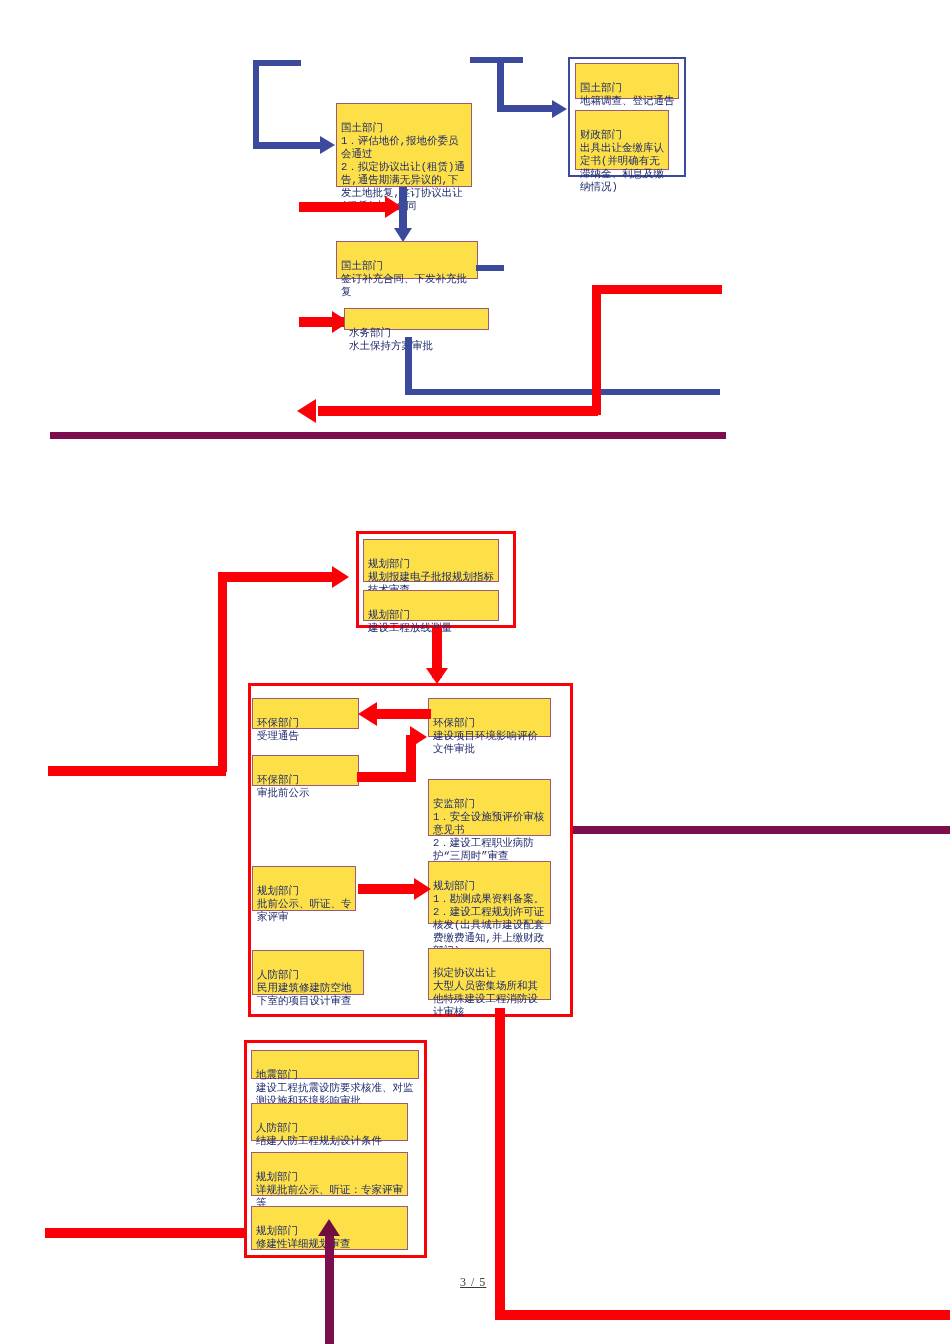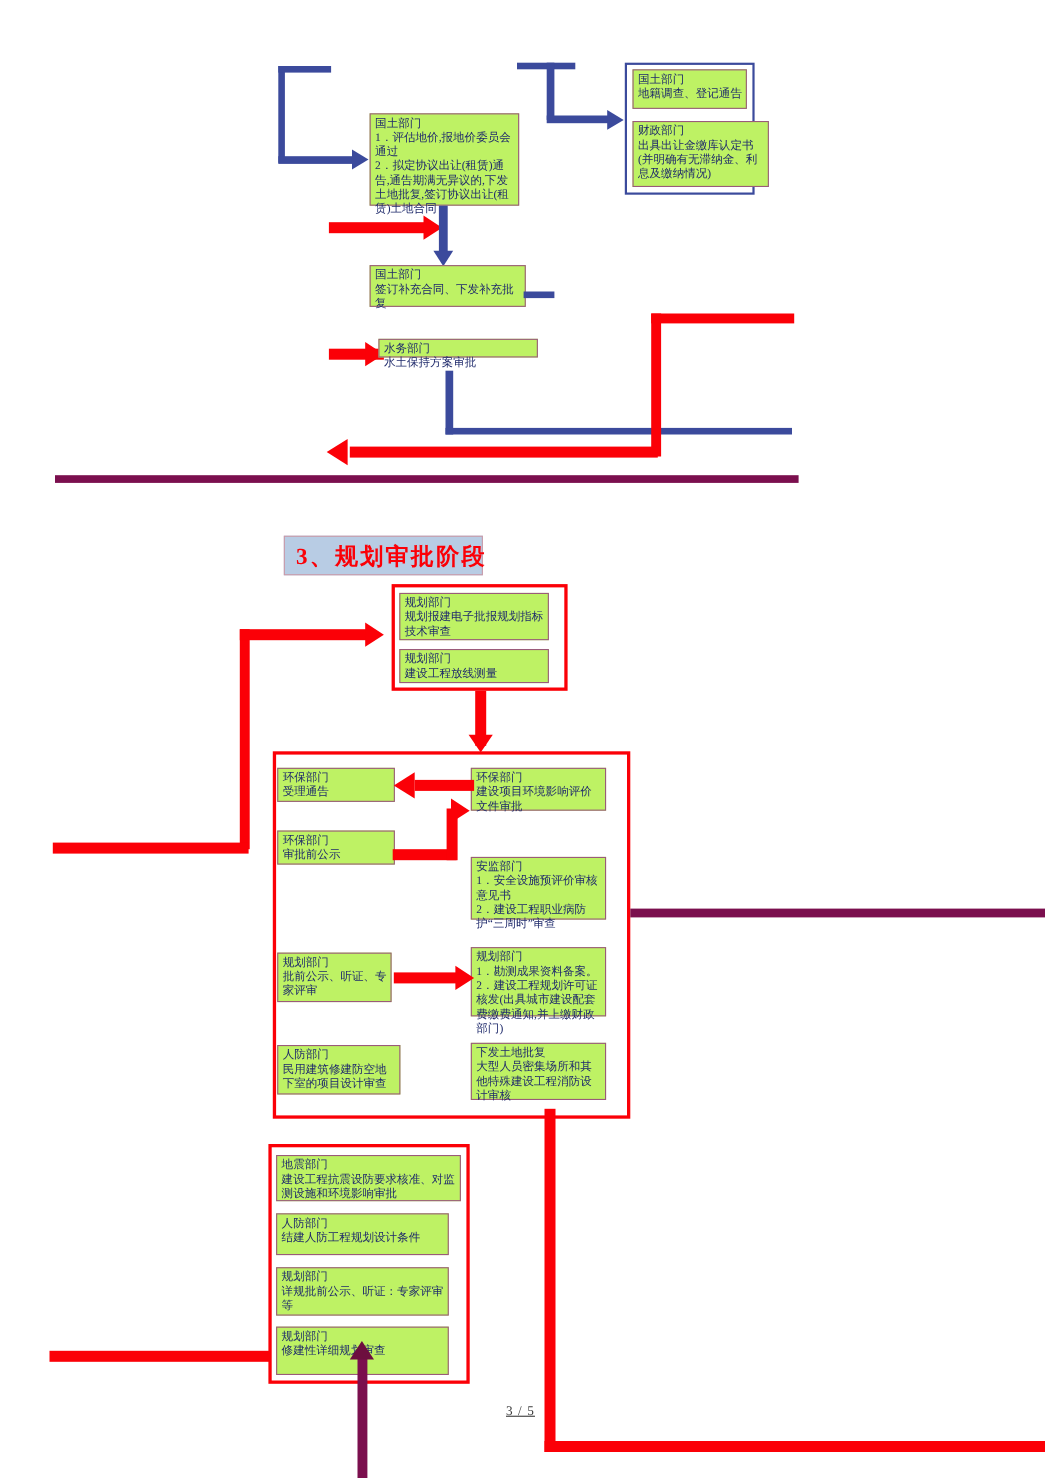--- a/index.html
+++ b/index.html
@@ -5,29 +5,30 @@
   html,body{margin:0;padding:0;background:#ffffff;}
   body{
     font-family:"Liberation Serif","DejaVu Serif",serif;
     width:950px;height:1344px;position:relative;overflow:hidden;
   }
   #page{position:absolute;left:0;top:0;width:950px;height:1344px;}
 
   
   .box{
     position:absolute;
-    background:#bef264;
+    background:#fde047;
     border:1px solid #9a5b7a;
     box-sizing:border-box;
     color:#1f2a6b;
     font-size:10.5px;
     line-height:13px;
-    padding:2px 3px 2px 4px;
+    padding:18px 3px 2px 4px;
     letter-spacing:0px;
     white-space:pre-line;
+    font-family:Liberation Mono, monospace;
   }
 
   
   .frame{position:absolute;box-sizing:border-box;background:transparent;}
   .frame.blue{border:2px solid #3b4a9c;}
   .frame.red{border:3px solid #fb0007;}
 
   
   .seg{position:absolute;}
   .seg.blue{background:#3b4a9c;}
@@ -88,21 +89,21 @@
   <div class="seg blue" style="left:497px;top:105px;width:61px;height:7px;"></div>
   <div class="arrowhead ah-right blue" style="left:552px;top:100px;"></div>
 
   <div class="box" style="left:336px;top:103px;width:136px;height:84px;">国土部门
 1．评估地价,报地价委员会通过
 2．拟定协议出让(租赁)通告,通告期满无异议的,下发土地批复,签订协议出让(租赁)土地合同</div>
 
   <div class="frame blue" style="left:568px;top:57px;width:118px;height:120px;"></div>
   <div class="box" style="left:575px;top:63px;width:104px;height:36px;">国土部门
 地籍调查、登记通告</div>
-  <div class="box" style="left:575px;top:110px;width:124px;height:60px;">财政部门
+  <div class="box" style="left:575px;top:110px;width:94px;height:60px;">财政部门
 出具出让金缴库认定书(并明确有无滞纳金、利息及缴纳情况)</div>
 
   <div class="seg red" style="left:299px;top:202px;width:92px;height:10px;"></div>
   <div class="arrowhead ah-right red" style="left:385px;top:196px;"></div>
 
   <div class="seg blue" style="left:399px;top:187px;width:8px;height:44px;"></div>
   <div class="arrowhead ah-down blue" style="left:394px;top:228px;"></div>
 
   <div class="box" style="left:336px;top:241px;width:142px;height:38px;">国土部门
 签订补充合同、下发补充批复</div>
@@ -118,21 +119,20 @@
   <div class="seg blue" style="left:405px;top:389px;width:315px;height:6px;"></div>
 
   <div class="seg red" style="left:592px;top:285px;width:130px;height:9px;"></div>
   <div class="seg red" style="left:592px;top:285px;width:9px;height:130px;"></div>
   <div class="seg red" style="left:318px;top:406px;width:280px;height:10px;"></div>
   <div class="arrowhead ah-left red" style="left:297px;top:399px;"></div>
 
   <div class="seg purple" style="left:50px;top:432px;width:676px;height:7px;"></div>
 
 
-  <div class="section-title" style="left:258px;top:487px;width:181px;height:36px;">3、规划审批阶段</div>
 
   <div class="frame red" style="left:356px;top:531px;width:160px;height:97px;"></div>
   <div class="box" style="left:363px;top:539px;width:136px;height:43px;">规划部门
 规划报建电子批报规划指标技术审查</div>
   <div class="box" style="left:363px;top:590px;width:136px;height:31px;">规划部门
 建设工程放线测量</div>
 
   <div class="seg red" style="left:218px;top:572px;width:9px;height:200px;"></div>
   <div class="seg red" style="left:218px;top:572px;width:120px;height:10px;"></div>
   <div class="arrowhead ah-right red" style="left:332px;top:566px;"></div>
@@ -152,40 +152,40 @@
   <div class="box" style="left:428px;top:779px;width:123px;height:57px;">安监部门
 1．安全设施预评价审核意见书
 2．建设工程职业病防护“三周时”审查</div>
   <div class="box" style="left:252px;top:866px;width:104px;height:45px;">规划部门
 批前公示、听证、专家评审</div>
   <div class="box" style="left:428px;top:861px;width:123px;height:63px;">规划部门
 1．勘测成果资料备案。
 2．建设工程规划许可证核发(出具城市建设配套费缴费通知,并上缴财政部门)</div>
   <div class="box" style="left:252px;top:950px;width:112px;height:45px;">人防部门
 民用建筑修建防空地下室的项目设计审查</div>
-  <div class="box" style="left:428px;top:948px;width:123px;height:52px;">下发土地批复
+  <div class="box" style="left:428px;top:948px;width:123px;height:52px;">拟定协议出让
 大型人员密集场所和其他特殊建设工程消防设计审核</div>
 
   <div class="seg red" style="left:377px;top:709px;width:54px;height:10px;"></div>
   <div class="arrowhead ah-left red" style="left:358px;top:702px;"></div>
 
   <div class="seg red" style="left:357px;top:772px;width:58px;height:10px;"></div>
   <div class="seg red" style="left:406px;top:735px;width:10px;height:47px;"></div>
   <div class="arrowhead ah-right red" style="left:410px;top:726px;"></div>
 
   <div class="seg red" style="left:358px;top:884px;width:62px;height:10px;"></div>
   <div class="arrowhead ah-right red" style="left:414px;top:878px;"></div>
 
   <div class="seg purple" style="left:573px;top:826px;width:377px;height:8px;"></div>
 
   <div class="seg red" style="left:495px;top:1008px;width:10px;height:312px;"></div>
   <div class="seg red" style="left:495px;top:1310px;width:455px;height:10px;"></div>
 
   <div class="frame red" style="left:244px;top:1040px;width:183px;height:218px;"></div>
-  <div class="box" style="left:251px;top:1050px;width:168px;height:42px;">地震部门
+  <div class="box" style="left:251px;top:1050px;width:168px;height:29px;">地震部门
 建设工程抗震设防要求核准、对监测设施和环境影响审批</div>
   <div class="box" style="left:251px;top:1103px;width:157px;height:38px;">人防部门
 结建人防工程规划设计条件</div>
   <div class="box" style="left:251px;top:1152px;width:157px;height:44px;">规划部门
 详规批前公示、听证：专家评审等</div>
   <div class="box" style="left:251px;top:1206px;width:157px;height:44px;">规划部门
 修建性详细规划审查</div>
 
   <div class="seg red" style="left:45px;top:1228px;width:200px;height:10px;"></div>
 

